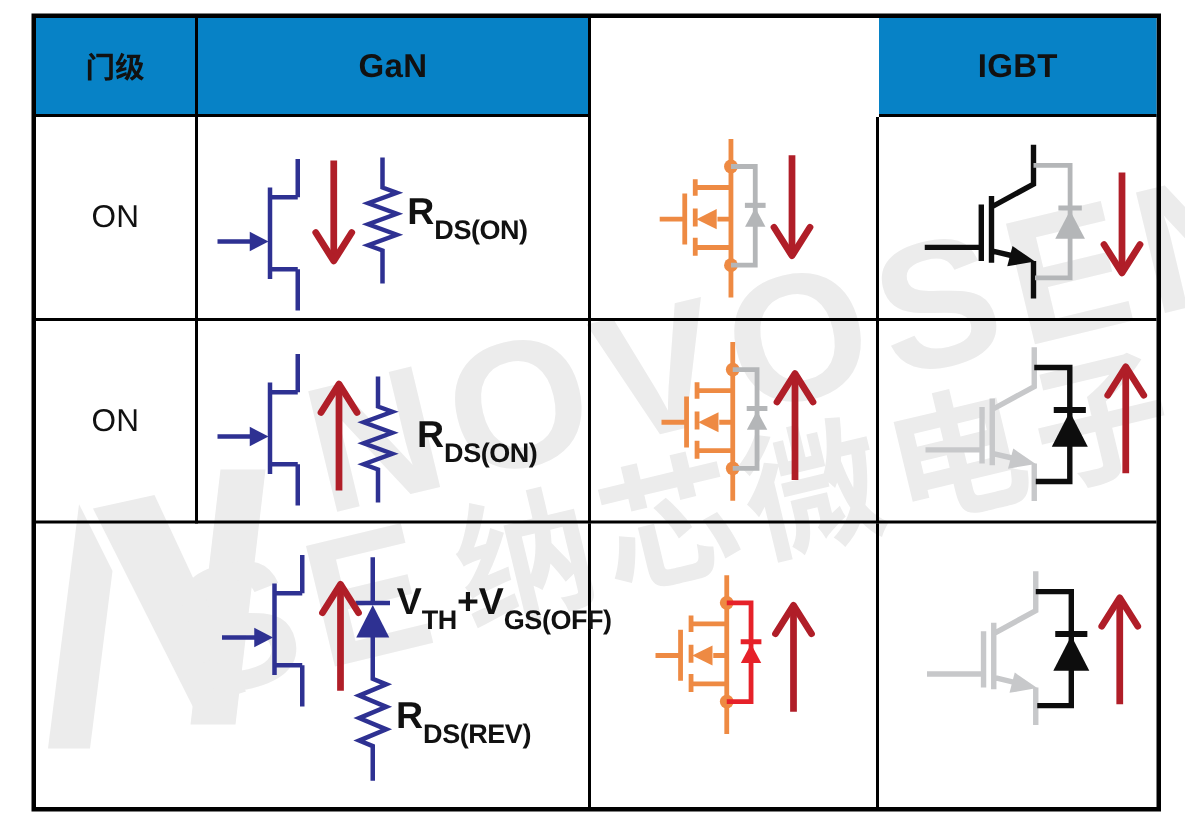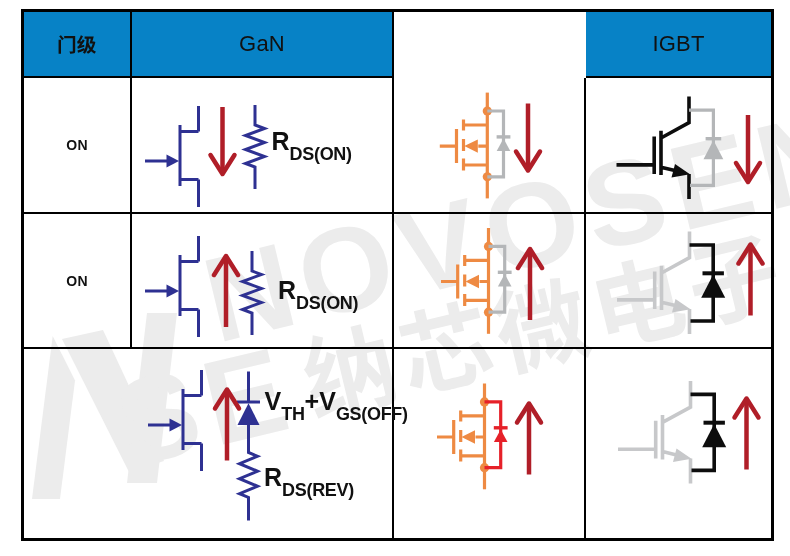--- a/index.html
+++ b/index.html
@@ -13,22 +13,22 @@
     position:absolute; left:21px; top:9px; width:747px; height:526px;
     border:3px solid var(--border);
     display:grid;
     grid-template-columns:108px 262px 192px 185px;
     grid-template-rows:66px 136px 135px 189px;
   }
   .cell { position:relative; border-right:2px solid var(--border); border-bottom:2px solid var(--border); }
   .lastc { border-right:none;text-align:center; }
   .lastr { border-bottom:none; }
   .cc { display:flex; align-items:center; justify-content:center; }
-  .hd { background:var(--blue); color:var(--ink); font-weight:400; font-size:22px; letter-spacing:0.2px; }
-  .st { color:var(--ink); font-weight:700; font-size:14px; letter-spacing:0.3px;justify-content:center; }
+  .hd { background:var(--blue); color:var(--ink); font-weight:700; font-size:22px; letter-spacing:0.2px; }
+  .st { color:var(--ink); font-weight:400; font-size:21px; letter-spacing:0.3px;justify-content:center; }
   .draw { position:absolute; left:0; top:0; }
   .lbl { position:absolute; color:var(--ink); font-weight:700; white-space:nowrap; line-height:1; }
   .lbl .m { font-size:25px; }
   .lbl .s { font-size:18px; position:relative; top:10px; letter-spacing:-0.3px; }
   .uNavy { stroke:var(--navy); fill:var(--navy); stroke-width:3; }
   .uRed  { stroke:var(--red);  fill:var(--red);  stroke-width:4.5; }
   .uOrn  { stroke:var(--orange); fill:var(--orange); stroke-width:3.2; }
   .uGry  { stroke:var(--gray); fill:var(--gray); stroke-width:3.2; }
   .uBRed { stroke:var(--brightred); fill:var(--brightred); stroke-width:3.2; }
   .uBlk  { stroke:#0d0d0d; fill:#0d0d0d; stroke-width:3.6; }

